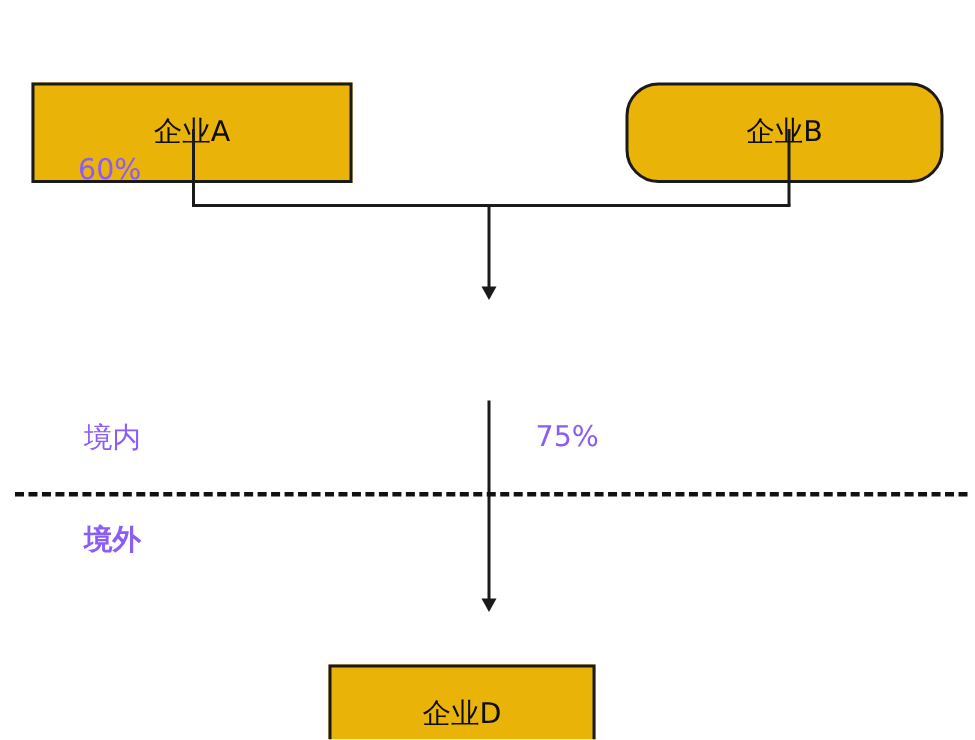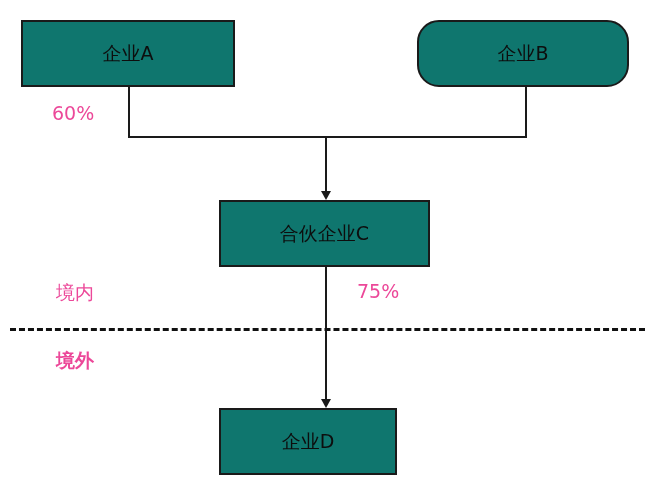--- a/index.html
+++ b/index.html
@@ -17,25 +17,26 @@
     width: 650px;
     height: 493px;
     background: #ffffff;
     overflow: hidden;
   }
 
   
   .node {
     position: absolute;
     box-sizing: border-box;
-    background: #0f766e;
+    background: #eab308;
     border: 2px solid #1a1a1a;
     display: flex;
     align-items: center;
     justify-content: center;
+    margin-top: 35px;
   }
   .node-label {
     font-size: 19px;
     line-height: 1;
     color: #0d0d0d;
     letter-spacing: 0px;
     white-space: nowrap;
   }
 
   #node-a { left: 21px;  top: 20px;  width: 214px; height: 67px; }
@@ -86,44 +87,41 @@
     width: 635px;
     height: 0;
     border-top: 3px dashed #111111;
   }
 
   
   .caption {
     position: absolute;
     font-size: 19px;
     line-height: 1;
-    color: #ec4899;
+    color: #8b5cf6;
     white-space: nowrap;
   }
   #label-pct-a   { left: 52px;  top: 104px; }
   #label-pct-c   { left: 357px; top: 282px; }
   #label-onshore { left: 56px;  top: 283px; text-align: center; }
   #label-offshore{ left: 56px;  top: 351px; font-weight: bold; }
 </style>
 </head>
 <body>
 
 <div id="canvas">
 
   <div class="node" id="node-a">
     <span class="node-label">企业A</span>
   </div>
 
   <div class="node" id="node-b">
     <span class="node-label">企业B</span>
   </div>
 
-  <div class="node" id="node-c">
-    <span class="node-label">合伙企业C</span>
-  </div>
 
   <div class="node" id="node-d">
     <span class="node-label">企业D</span>
   </div>
 
   <div class="edge-v" id="edge-a-drop"></div>
   <div class="edge-v" id="edge-b-drop"></div>
   <div class="edge-h" id="edge-merge"></div>
   <div class="edge-v" id="edge-to-c"></div>
   <div class="edge-v" id="edge-to-d"></div>

